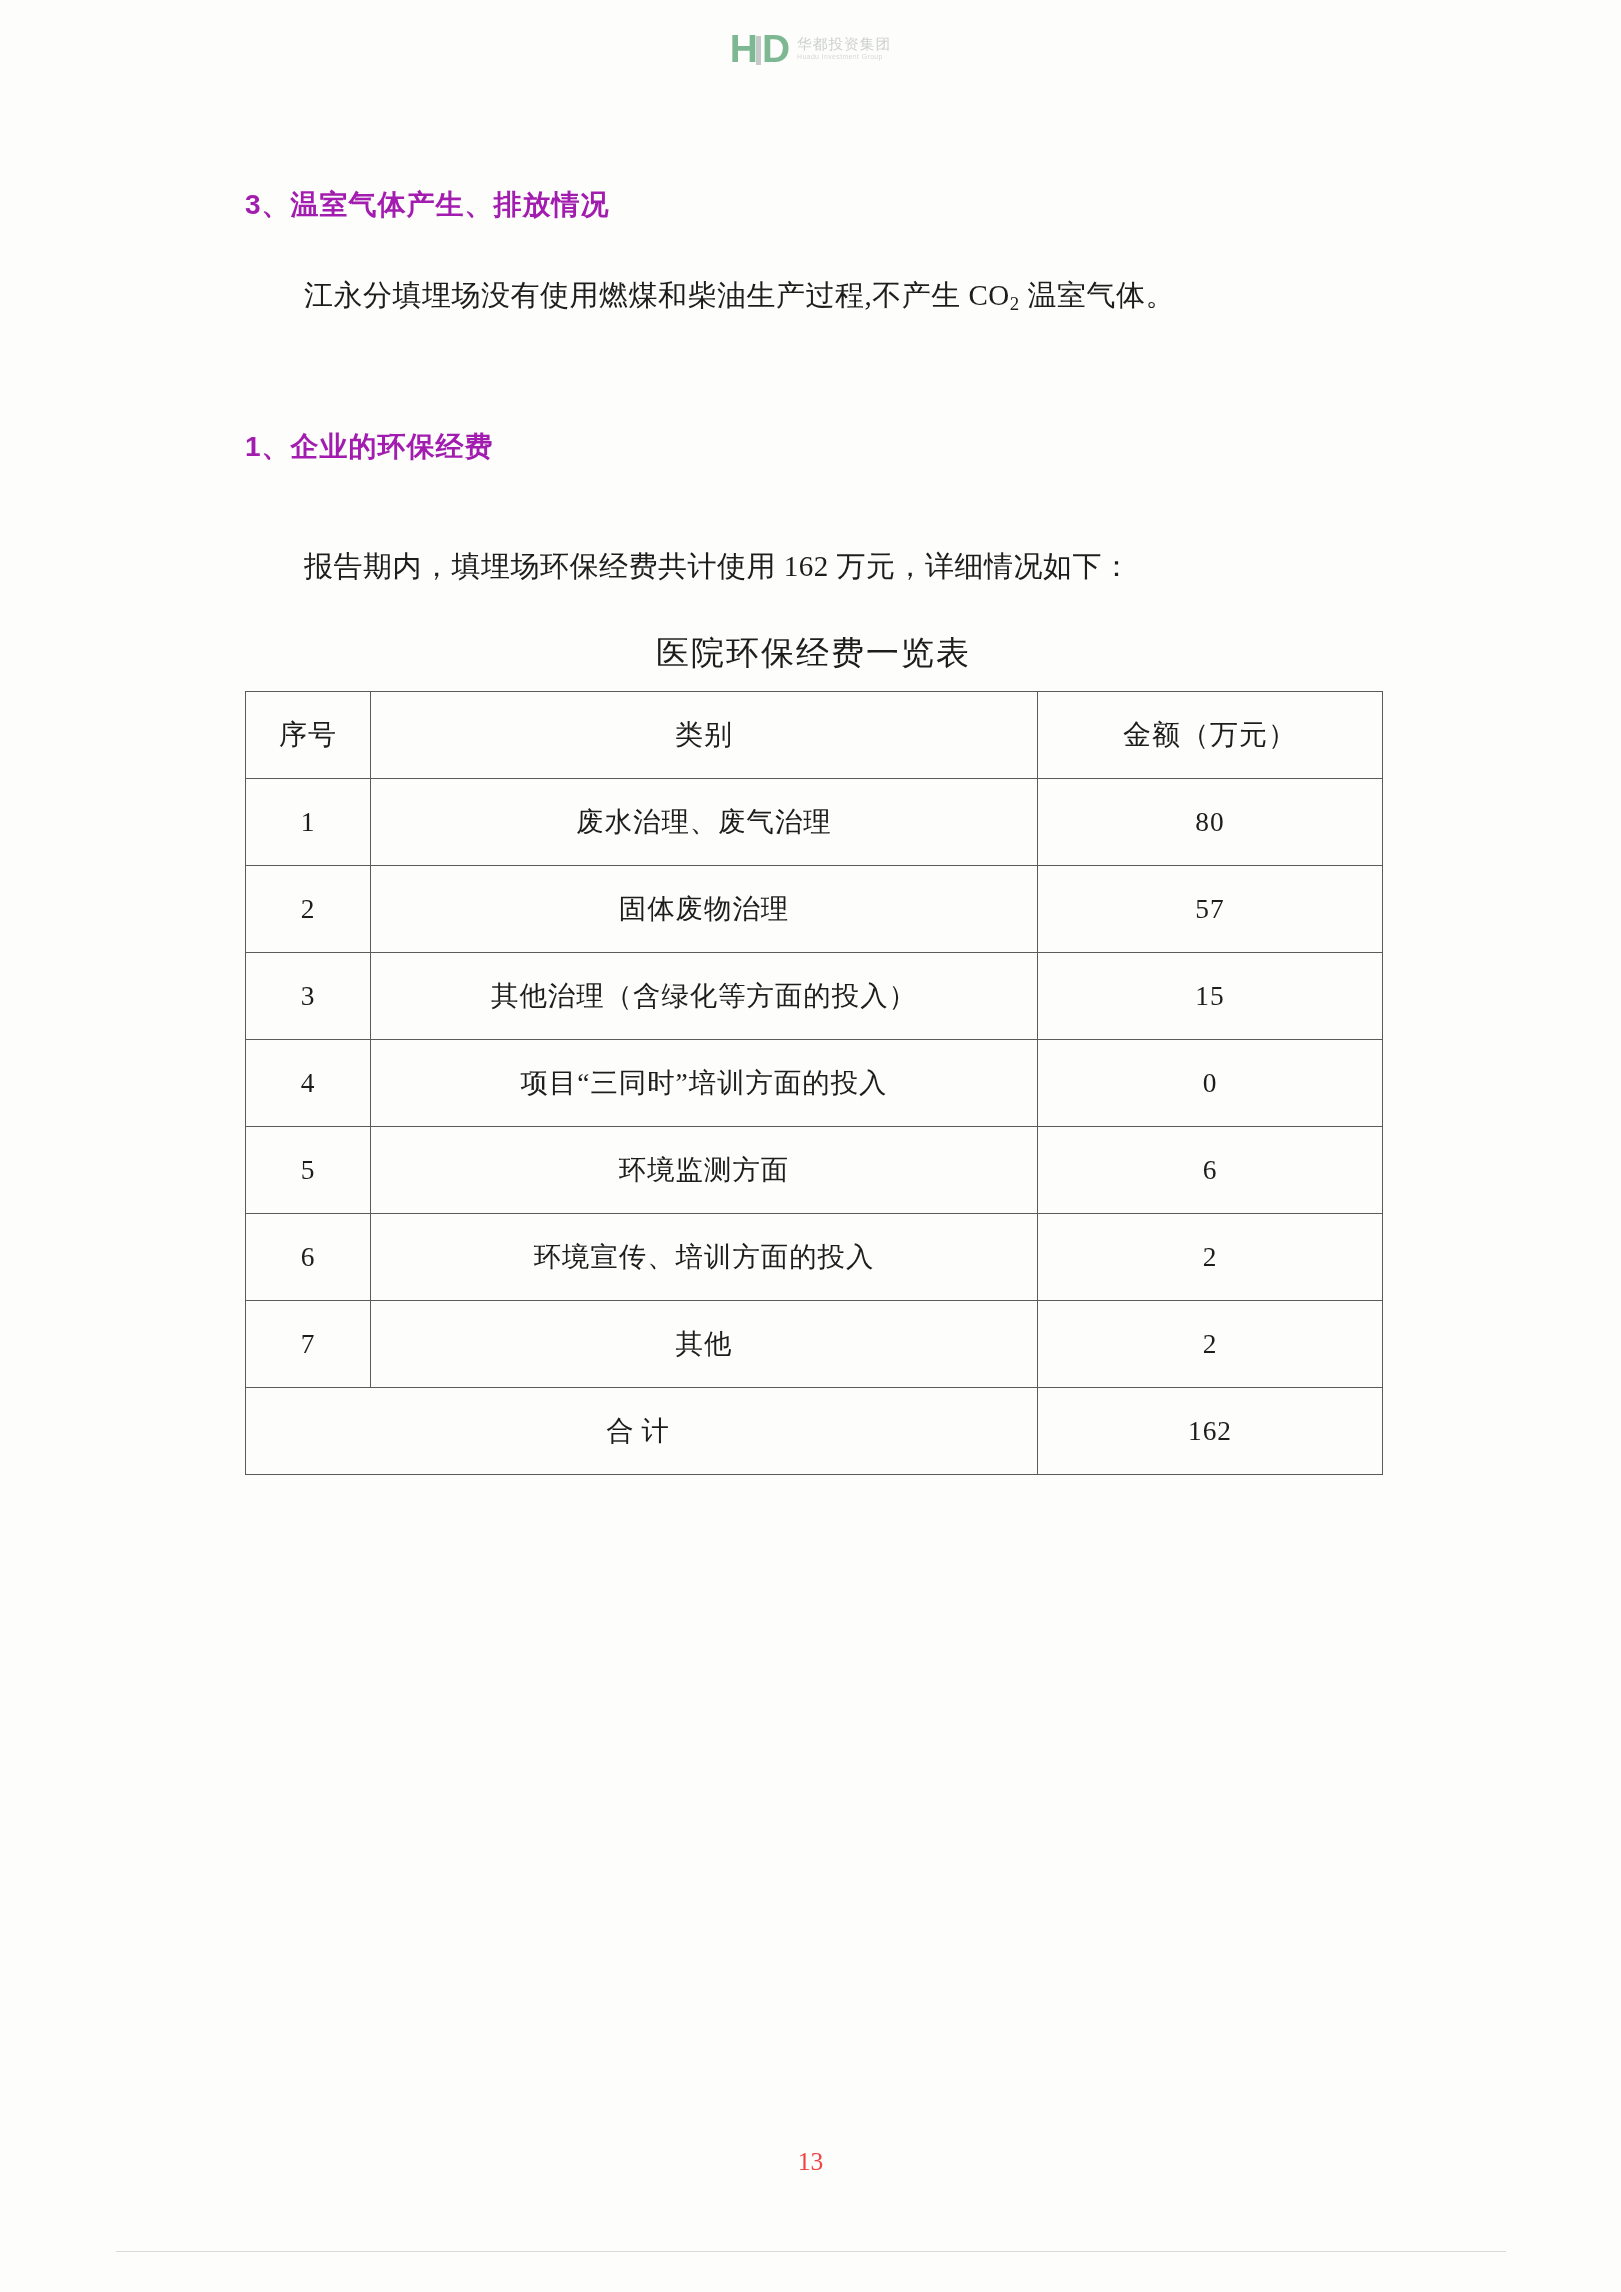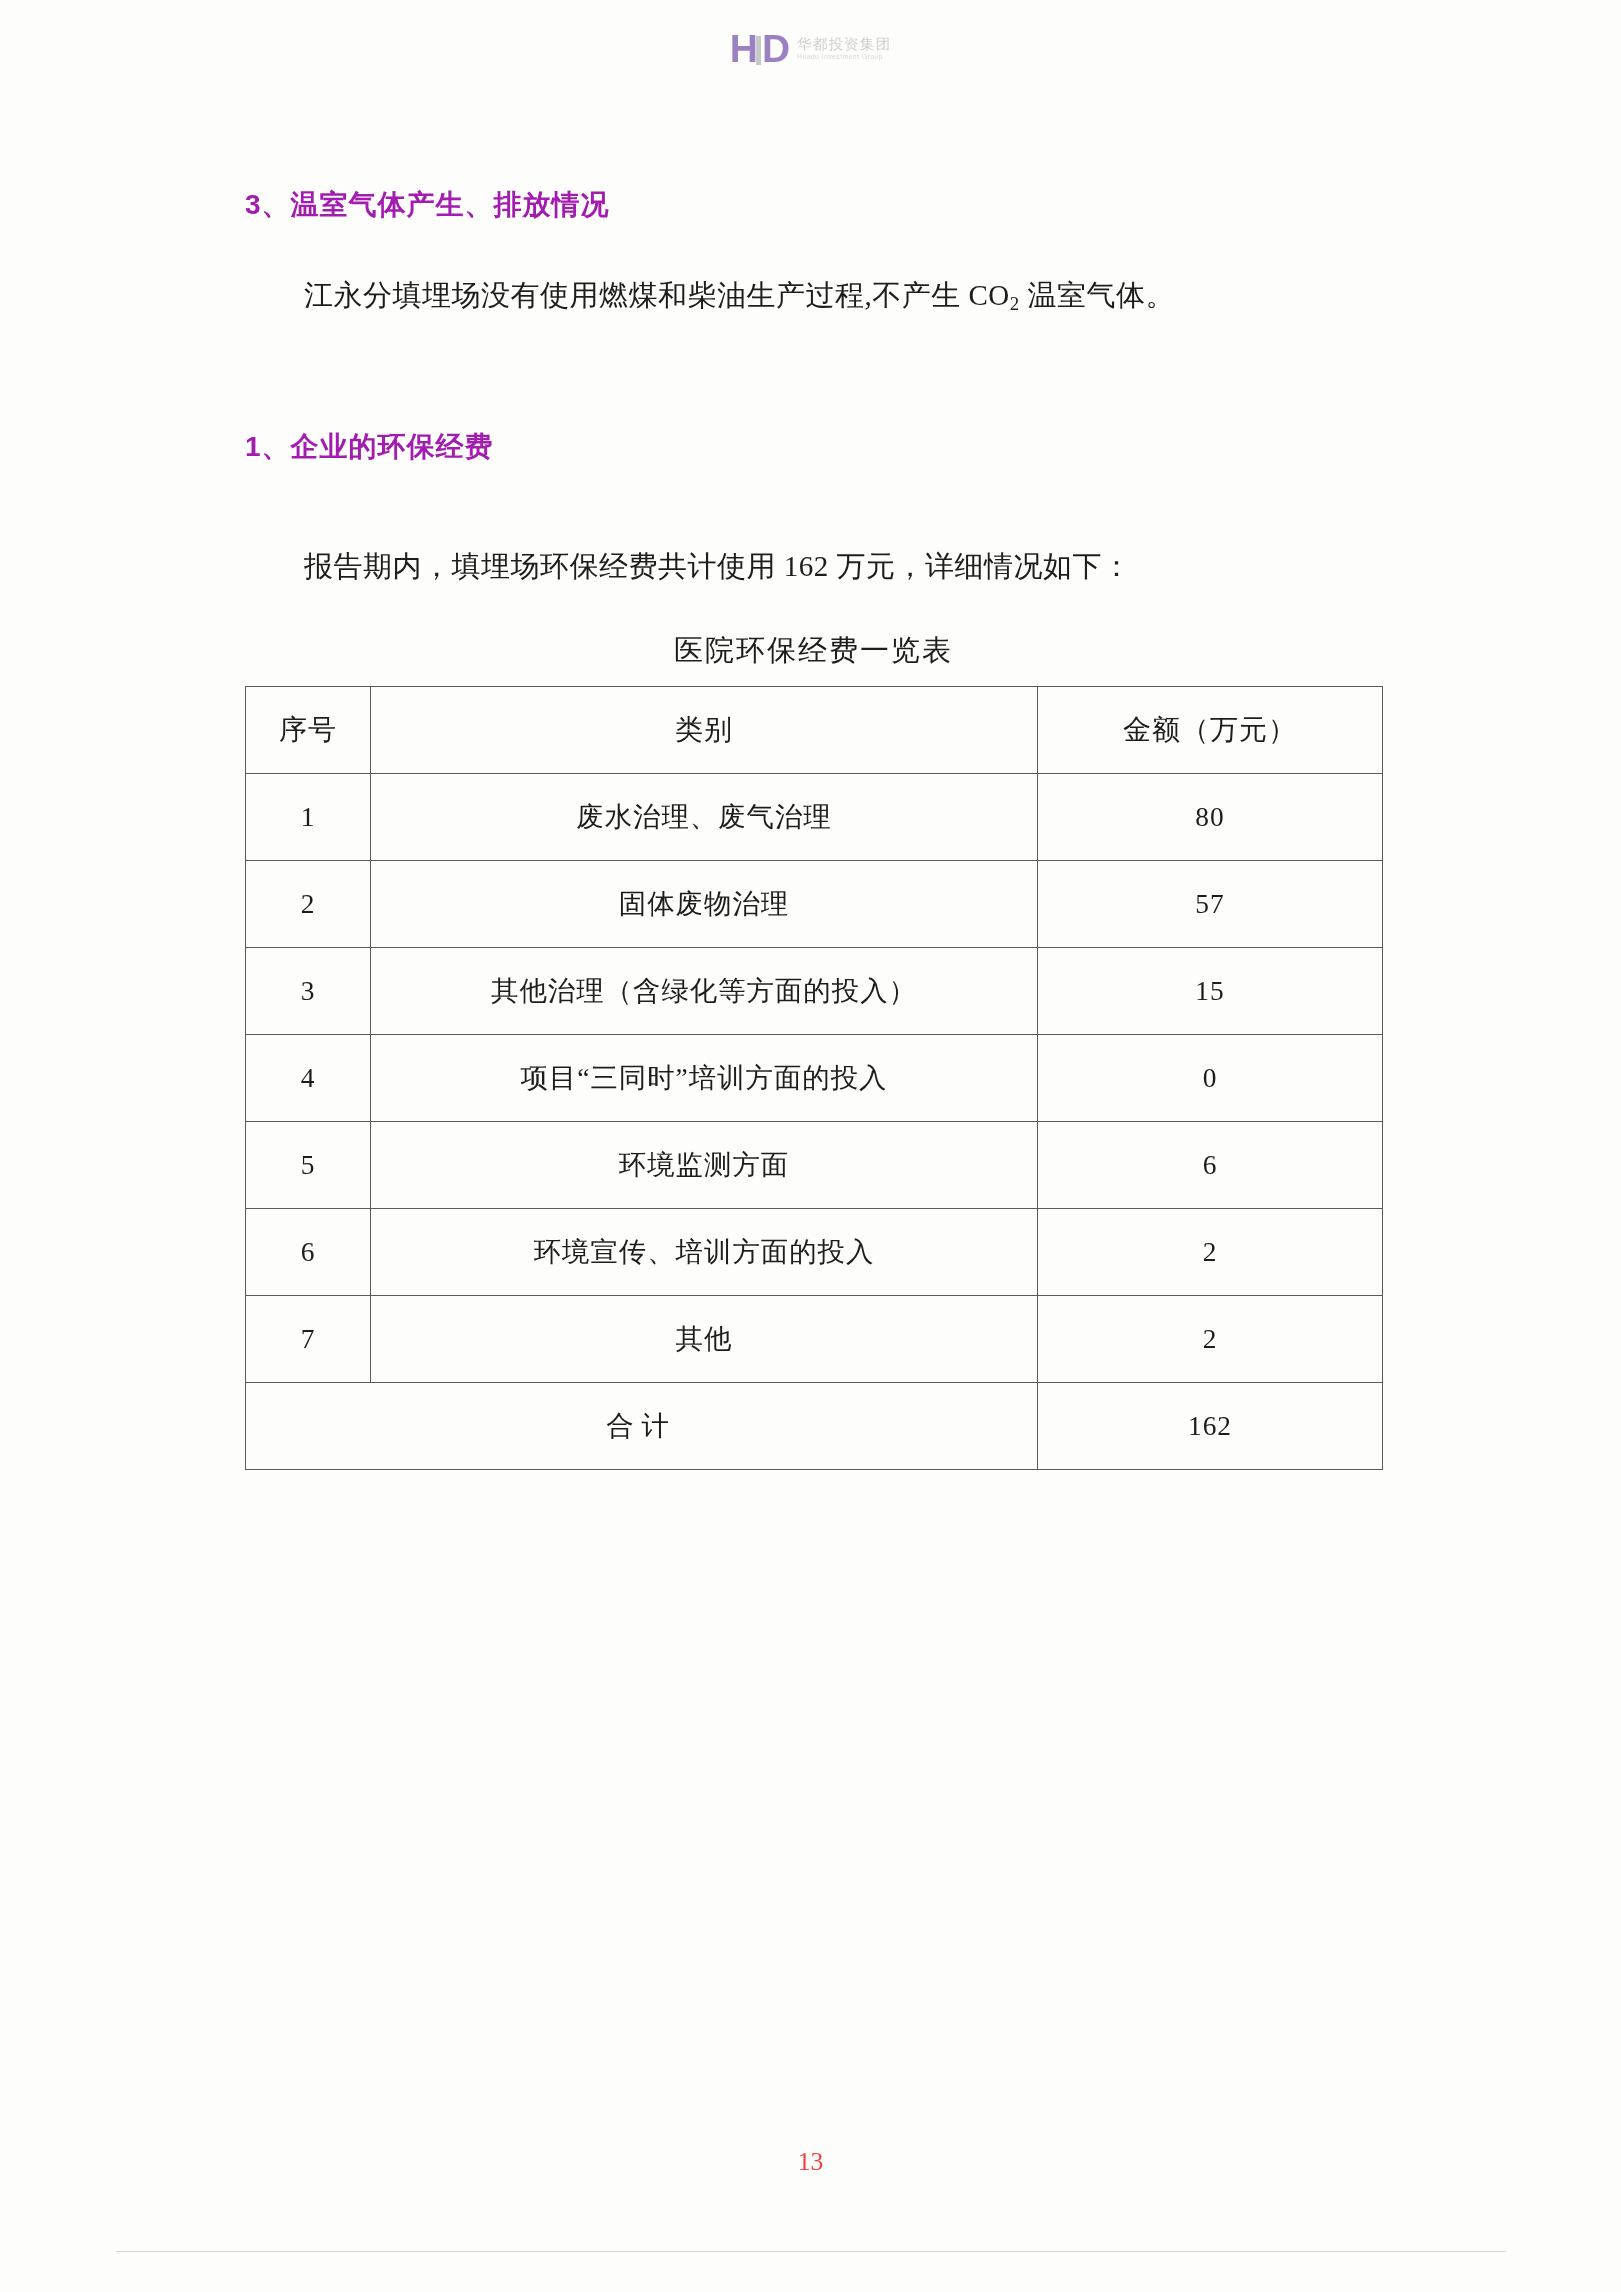--- a/index.html
+++ b/index.html
@@ -30,21 +30,21 @@
     justify-content: center;
     align-items: center;
     gap: 9.8px;
     opacity: 0.55;
   }
   .letterhead .logo-mark {
     font-family: "Liberation Sans", sans-serif;
     font-size: 39px;
     font-weight: 700;
     letter-spacing: -2.9px;
-    color: #4c1d95;
+    color: #15803d;
     line-height: 1;
   }
   .letterhead .logo-mark .bar {
     display: inline-block;
     width: 4.9px;
     height: 29px;
     background: #9aa0a3;
     vertical-align: -2.9px;
     margin: 0 1px;
   }
@@ -106,21 +106,21 @@
   .para-note {
     font-size: 29px;
     line-height: 1.9;
     text-indent: 59px;
     margin: 73px 0 0 0;
     letter-spacing: 0.5px;
   }
 
   .table-title {
     text-align: center;
-    font-size: 29px;
+    font-size: 33px;
     letter-spacing: 2px;
     margin: 37px 0 15.7px 0;
   }
 
   
   table.fee {
     border-collapse: collapse;
     width: 1137px;
     margin: 0 auto;
     table-layout: fixed;

